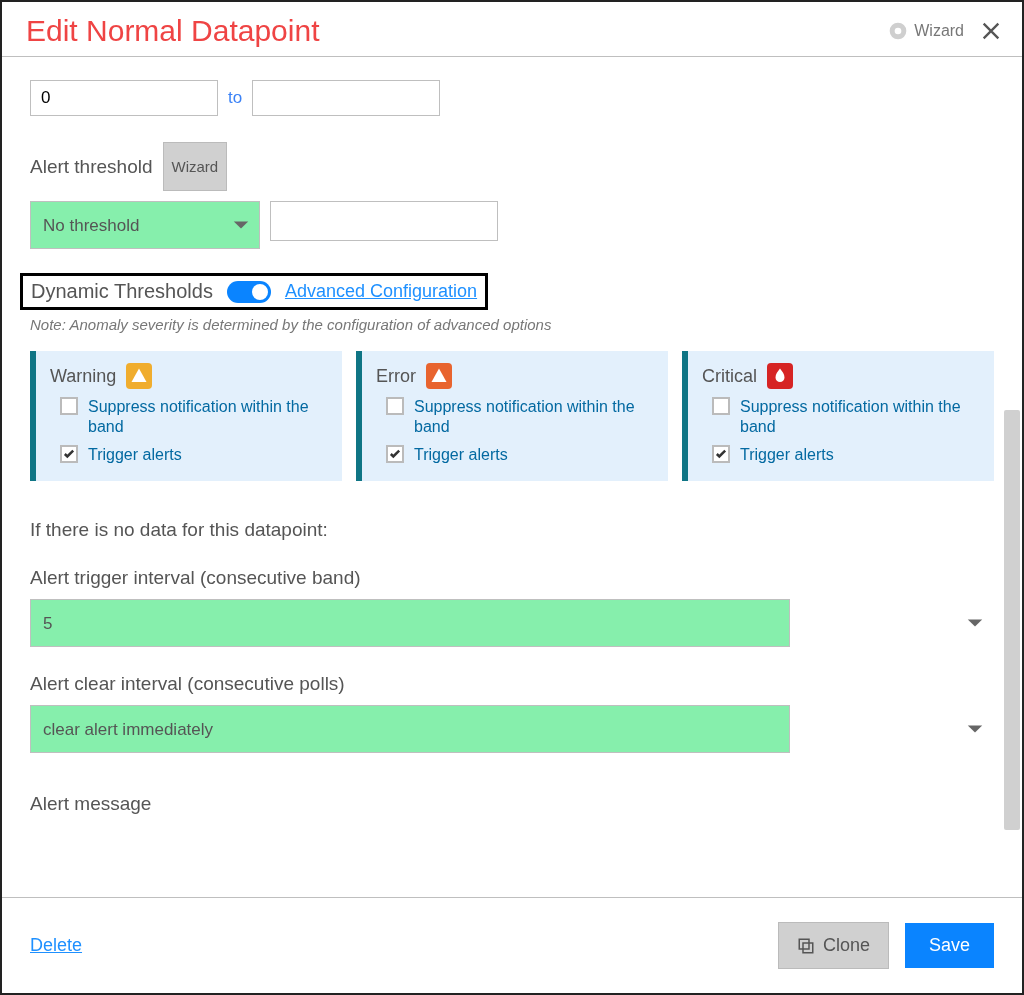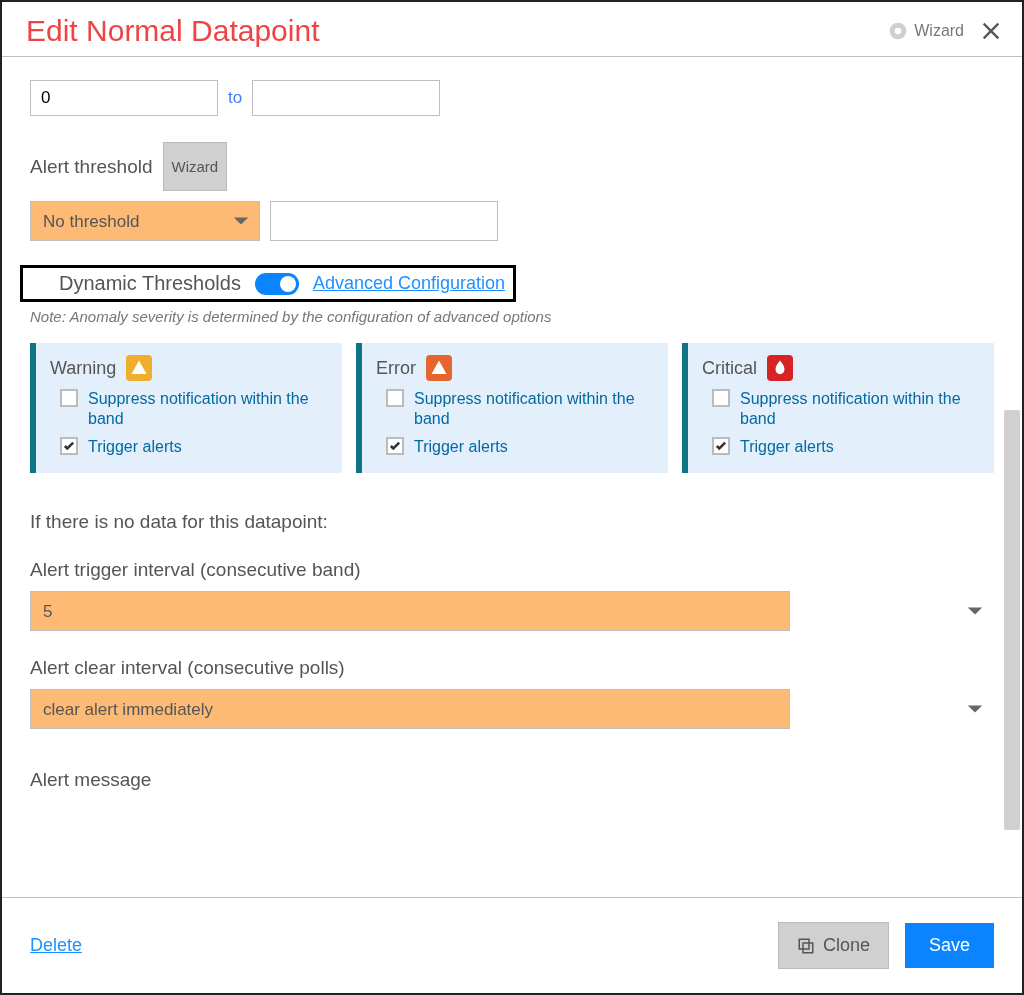--- a/index.html
+++ b/index.html
@@ -17,27 +17,27 @@
 
   .range-row { display:flex; align-items:center; gap:10px; margin-bottom:26px; }
   .range-row input[type="text"] { width:188px; height:36px; border:1px solid #bfbfbf; padding:0 10px; font-size:17px; }
   .range-row .to { font-size:17px; color:#3b82f6; }
 
   .section-label { font-size:19px; color:#555; display:flex; align-items:center; gap:10px; margin-bottom:10px; }
   .wizard-btn { background:#d0d0d0; border:1px solid #bbb; padding:15px 8px; font-size:15px; cursor:pointer; color:#555; }
 
   .thresh-row { display:flex; gap:10px; margin-bottom:24px; }
   .select { position:relative; }
-  .select select { appearance:none; -webkit-appearance:none; width:230px; height:40px; border:1px solid #bfbfbf; padding:0 36px 0 12px; font-size:17px; background:#fdba74; color:#555; cursor:pointer; }
+  .select select { appearance:none; -webkit-appearance:none; width:230px; height:48px; border:1px solid #bfbfbf; padding:0 36px 0 12px; font-size:17px; background:#86efac; color:#555; cursor:pointer; }
   .select.full select { width:760px; }
   .select svg { position:absolute; right:10px; top:50%; transform:translateY(-50%); width:18px; height:12px; fill:#666; pointer-events:none; }
   .thresh-row input[type="text"] { width:228px; height:40px; border:1px solid #bfbfbf; padding:0 10px; font-size:17px; }
 
   .dyn-row { display:flex; align-items:center; gap:14px; border:3px solid #000; padding:4px 8px; margin-left:-10px; margin-bottom:6px; width:fit-content; }
-  .dyn-label { font-size:20px; color:#555;margin-left:28px; }
+  .dyn-label { font-size:20px; color:#555; }
   .toggle { width:44px; height:22px; background:#0a84ff; border-radius:22px; position:relative; cursor:pointer; }
   .toggle .knob { position:absolute; right:3px; top:3px; width:16px; height:16px; background:#fff; border-radius:50%; }
   .adv-link { color:#1e90ff; text-decoration:underline; font-size:18px; }
   .note { font-style:italic; font-size:15px; color:#777; margin:6px 0 18px 0; }
 
   .cards { display:flex; gap:14px; margin-bottom:38px; }
   .card { flex:1; background:#e3f0fc; border-left:6px solid #0f7585; padding:12px 14px 16px 14px; }
   .card-head { display:flex; align-items:center; gap:10px; font-size:18px; color:#555; margin-bottom:8px; }
   .icon-sq { width:26px; height:26px; border-radius:4px; display:flex; align-items:center; justify-content:center; }
   .icon-sq svg { width:18px; height:18px; fill:#fff; }

